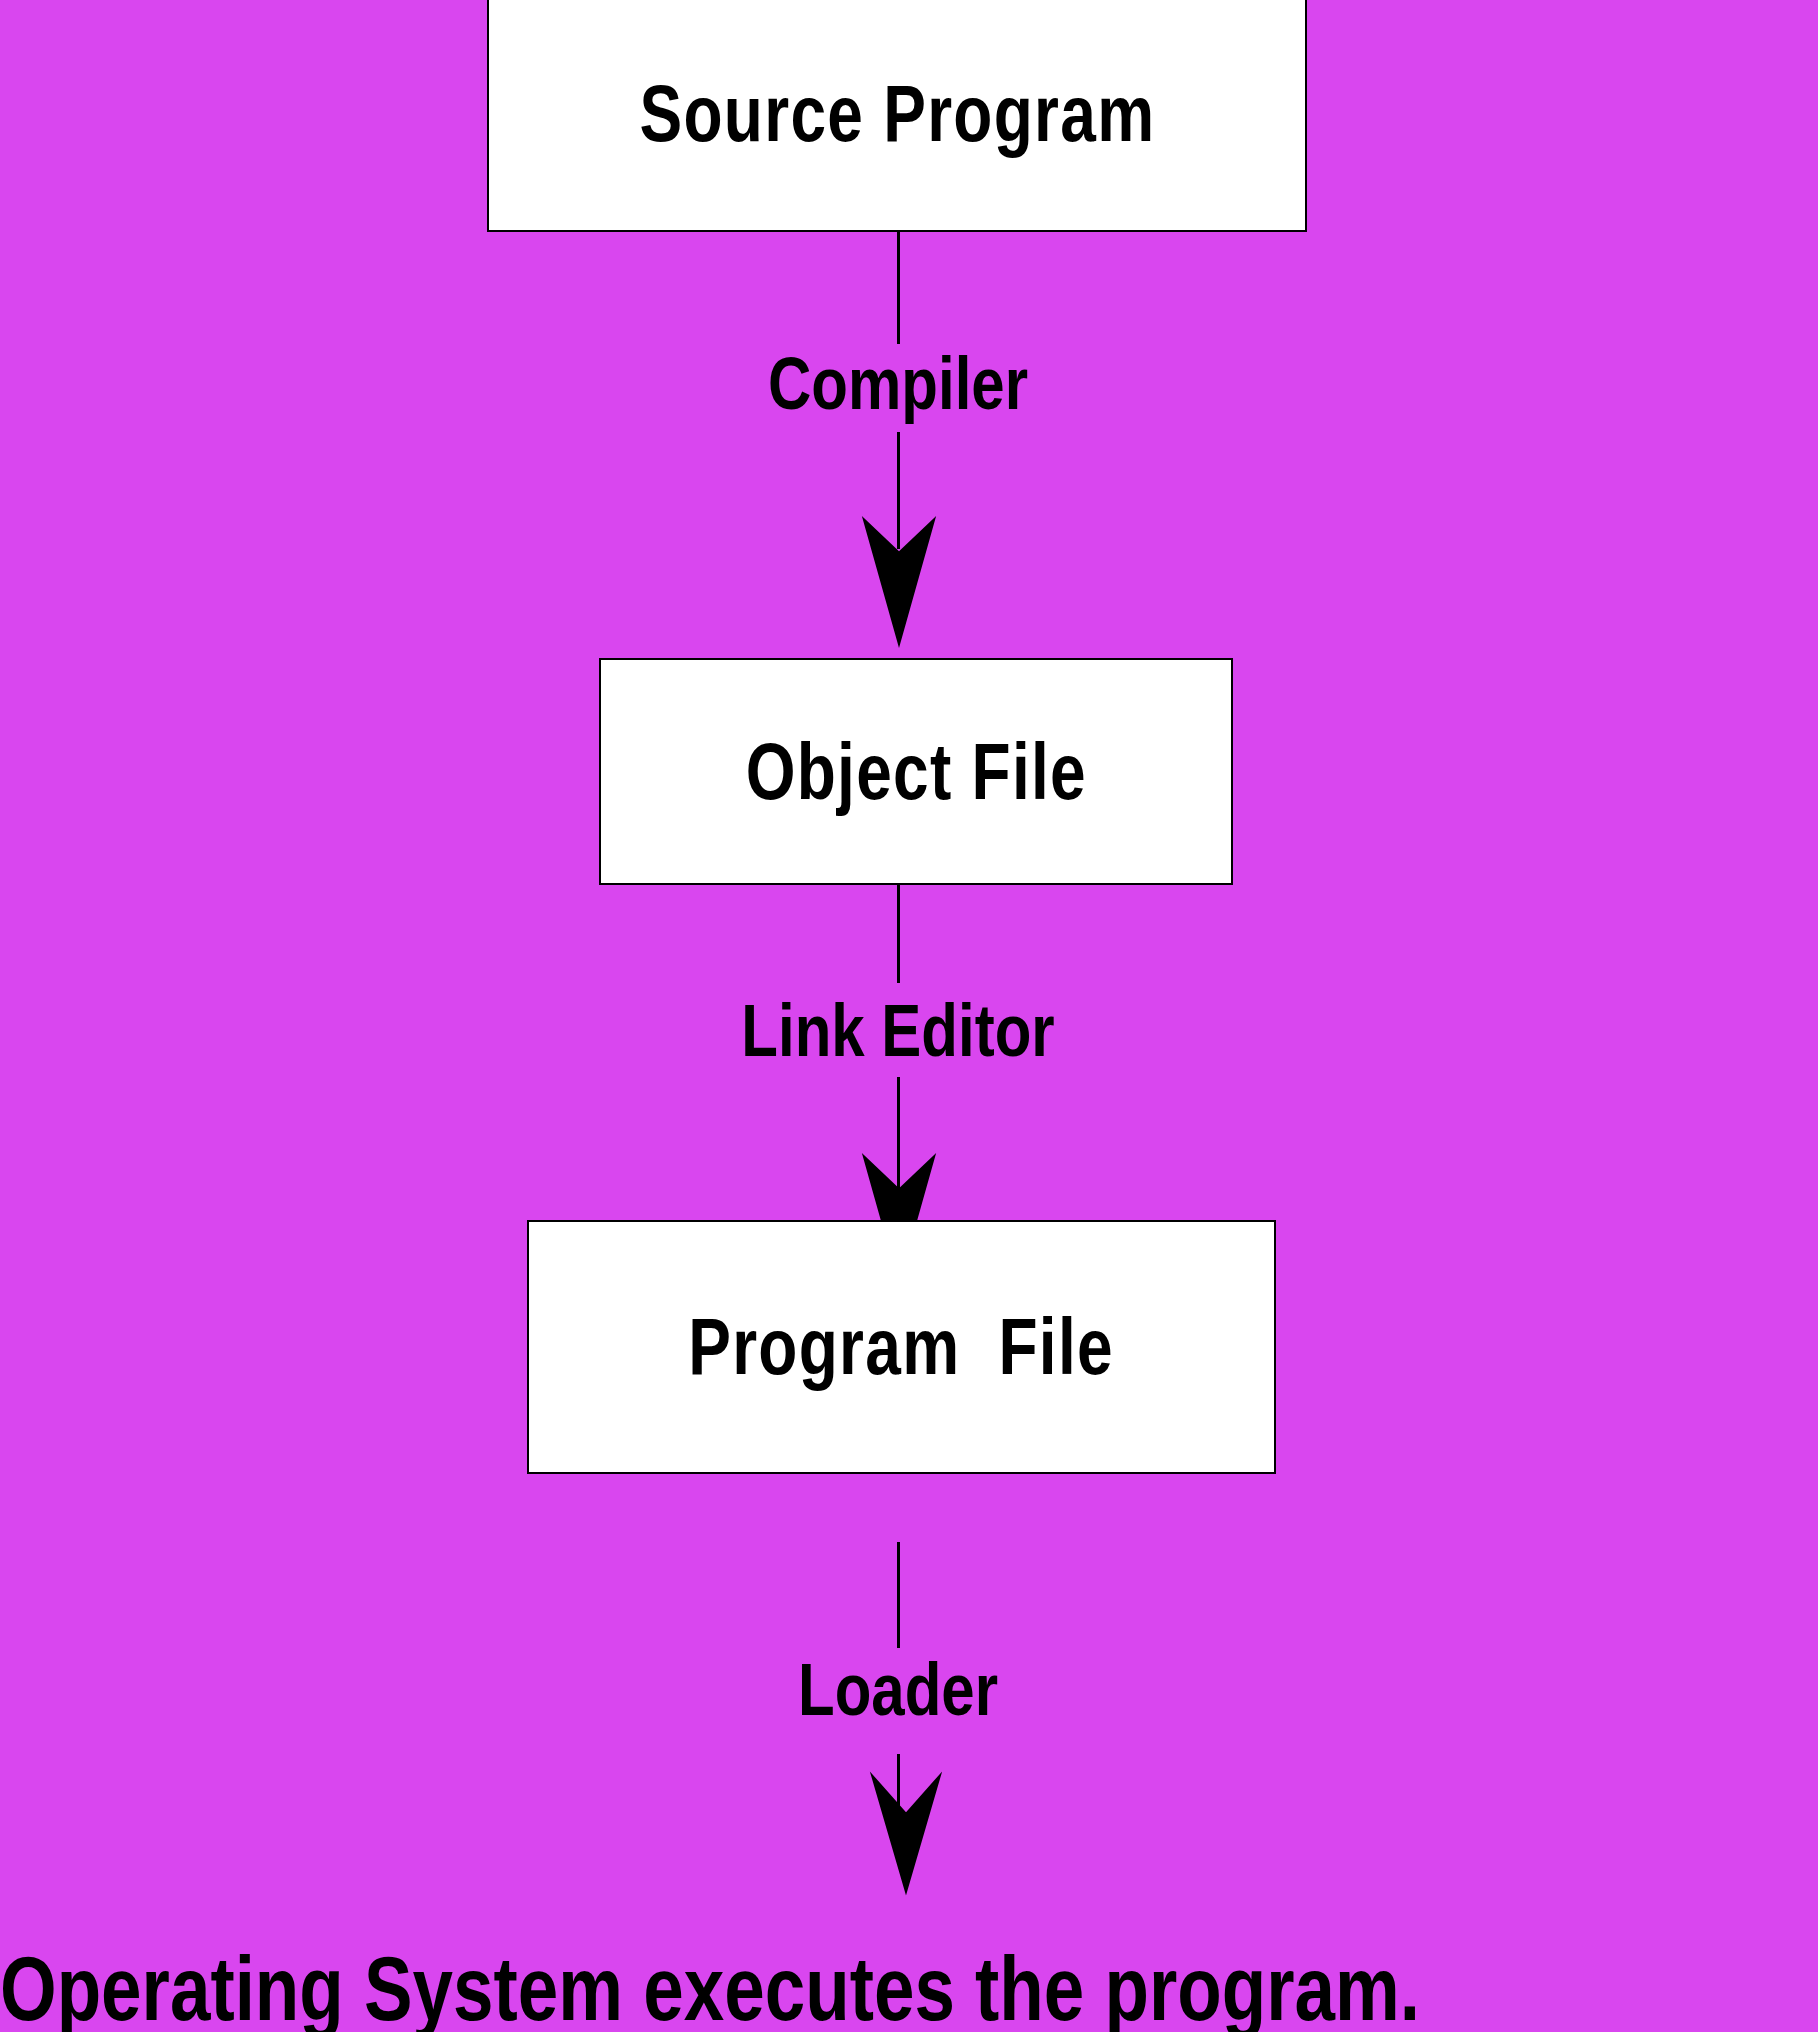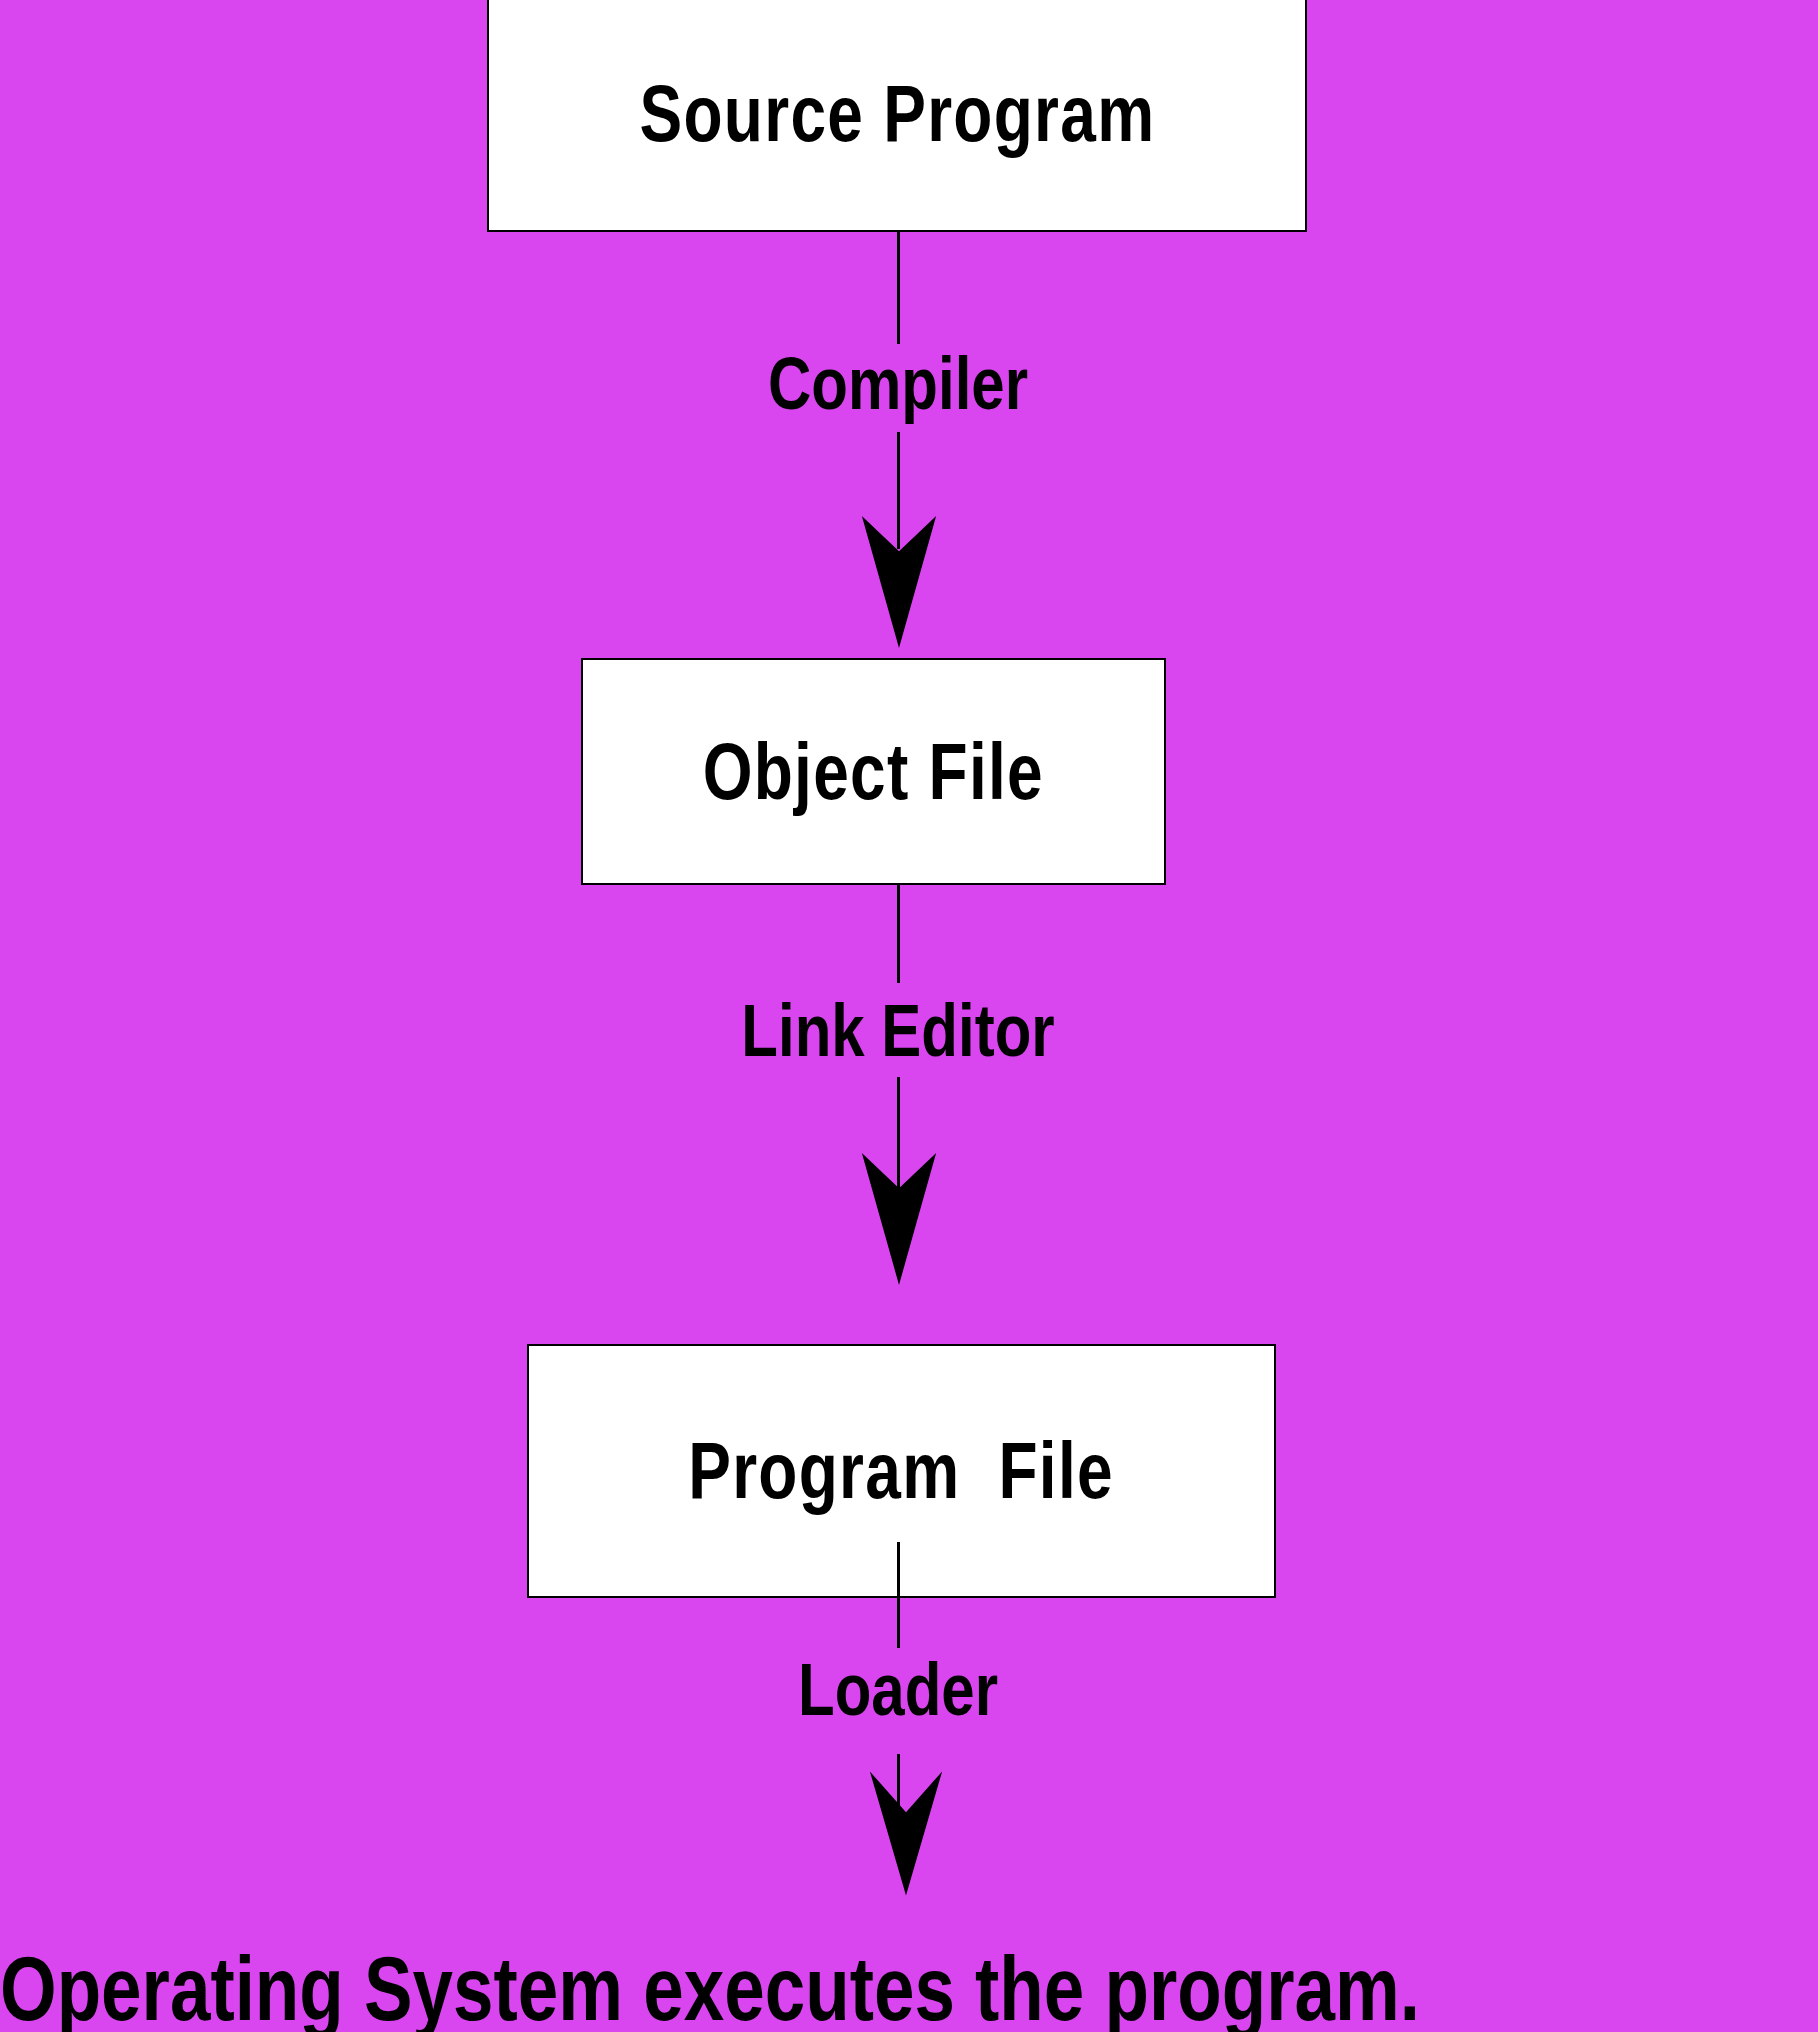--- a/index.html
+++ b/index.html
@@ -76,37 +76,37 @@
   <div class="edge-label" style="left:525px; top:346px; width:746px; font-size:75px;">Compiler</div>
 
   <div class="connector" style="left:897px; top:432px; height:117px;"></div>
 
   <div class="arrowhead" style="left:860px; top:514px; width:78px; height:136px;">
     <svg width="78" height="136" viewBox="0 0 84 146" xmlns="http://www.w3.org/2000/svg">
       <polygon points="2,2 42,40 82,2 42,144" fill="#000000"></polygon>
     </svg>
   </div>
 
-  <div class="node-box" style="left:581px; top:658px; width:585px; height:227px;">
+  <div class="node-box" style="left:599px; top:658px; width:634px; height:227px;">
     <span class="node-label" style="font-size:80px;">Object File</span>
   </div>
 
   <div class="connector" style="left:897px; top:884px; height:99px;"></div>
 
   <div class="edge-label" style="left:525px; top:993px; width:746px; font-size:75px;">Link Editor</div>
 
   <div class="connector" style="left:897px; top:1077px; height:112px;"></div>
 
   <div class="arrowhead" style="left:860px; top:1151px; width:78px; height:136px;">
     <svg width="78" height="136" viewBox="0 0 84 146" xmlns="http://www.w3.org/2000/svg">
       <polygon points="2,2 42,40 82,2 42,144" fill="#000000"></polygon>
     </svg>
   </div>
 
-  <div class="node-box" style="left:527px; top:1344px; width:749px; height:254px;">
+  <div class="node-box" style="left:527px; top:1220px; width:749px; height:254px;">
     <span class="node-label" style="font-size:80px;">Program  File</span>
   </div>
 
   <div class="connector" style="left:897px; top:1542px; height:106px;"></div>
 
   <div class="edge-label" style="left:525px; top:1652px; width:746px; font-size:75px;">Loader</div>
 
   <div class="connector" style="left:897px; top:1754px; height:52px;"></div>
 
   <div class="arrowhead" style="left:868px; top:1769px; width:76px; height:129px;">

